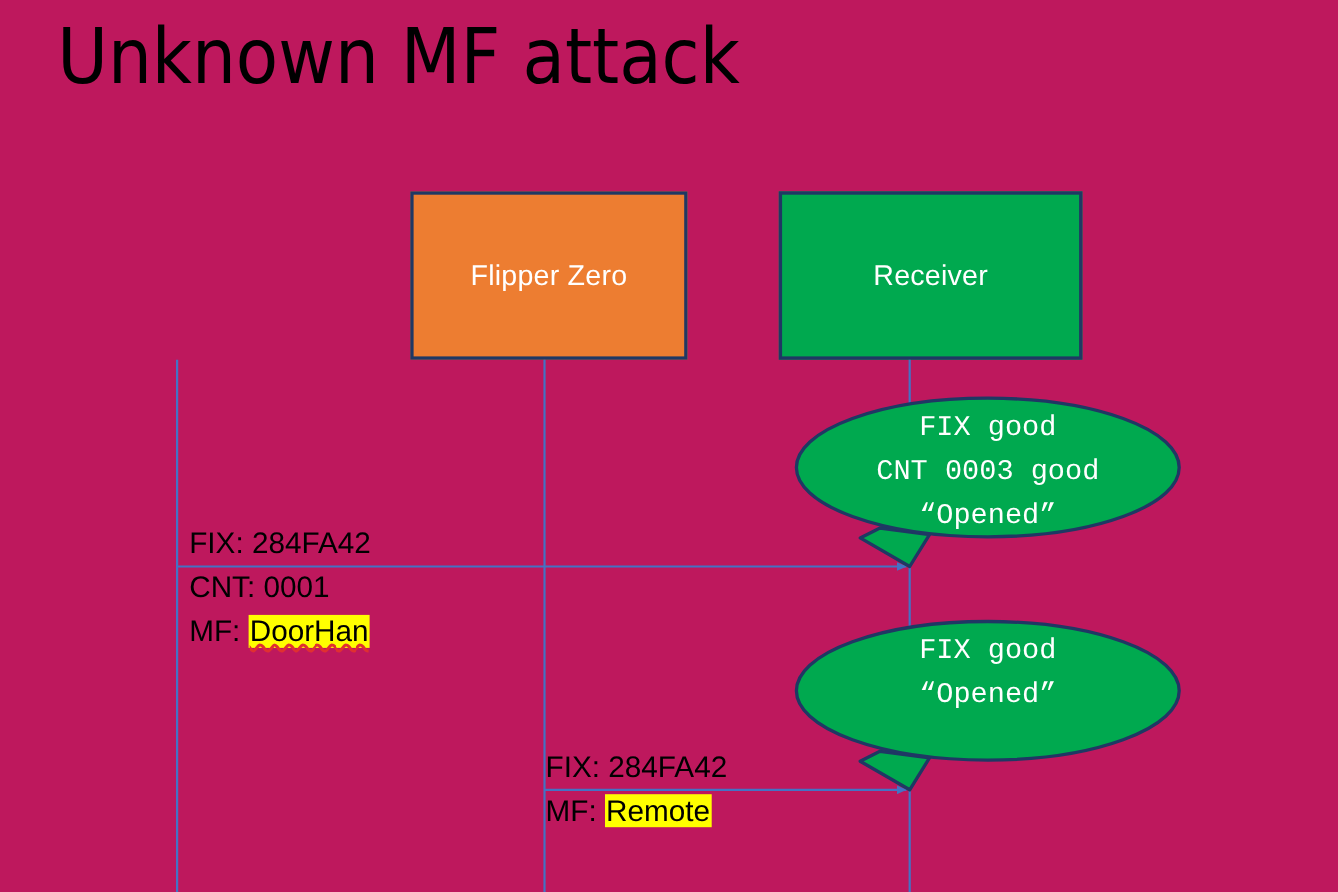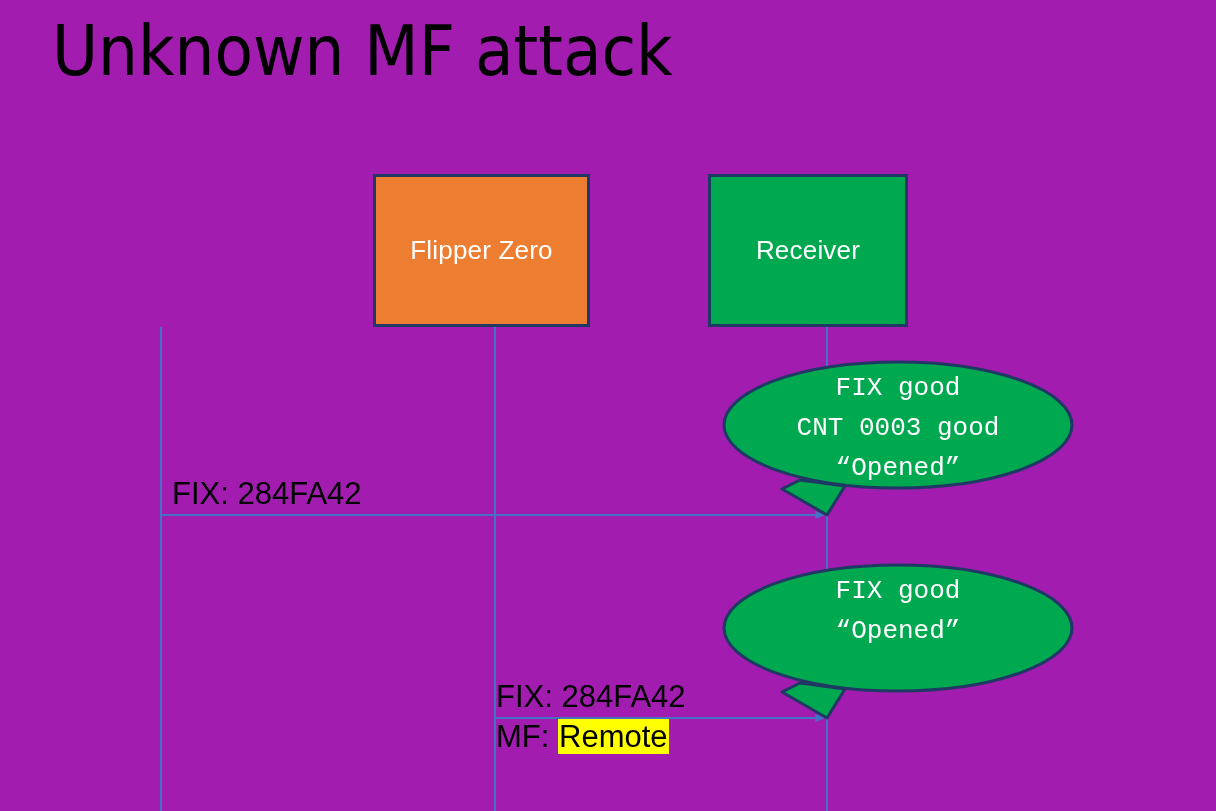--- a/index.html
+++ b/index.html
@@ -8,21 +8,21 @@
     background: #ffffff;
   }
   body {
     font-family: "Liberation Sans", sans-serif;
     -webkit-font-smoothing: antialiased;
   }
   #slide {
     position: relative;
     width: 1216px;
     height: 811px;
-    background: #a21caf;
+    background: #be185d;
     overflow: hidden;
   }
 
   
   #slide-title {
     position: absolute;
     left: 52px;
     top: 6px;
     width: 900px;
     height: 90px;
@@ -44,37 +44,37 @@
     display: flex;
     align-items: center;
     justify-content: center;
     color: #ffffff;
     font-size: 26px;
     font-weight: 400;
     font-family: "Liberation Sans", sans-serif;
     letter-spacing: .2px;
   }
   #box-remote  { left: 40px;  top: 174px; width: 242px; height: 153px; background: #4472C4; }
-  #box-flipper { left: 373px; top: 174px; width: 217px; height: 153px; background: #ED7D31; }
-  #box-receiver{ left: 708px; top: 174px; width: 200px; height: 153px; background: #00A94F; }
+  #box-flipper { left: 373px; top: 174px; width: 252px; height: 153px; background: #ED7D31; }
+  #box-receiver{ left: 708px; top: 174px; width: 276px; height: 153px; background: #00A94F; }
 
   
   #canvas {
     position: absolute;
     left: 0; top: 0;
     width: 1216px;
     height: 811px;
     pointer-events: none;
   }
   #canvas .interactive { pointer-events: auto; }
 
   
   .msg-block {
     position: absolute;
-    font-size: 31px;
+    font-size: 27px;
     line-height: 40px;
     color: #000000;
     font-family: "Liberation Sans", sans-serif;
     white-space: nowrap;
   }
   .msg-line { display: block; height: 40px; }
   .hl {
     background: #FFFF00;
     padding: 0 1px;
   }
@@ -149,20 +149,24 @@
     <span class="bubble-line">“Opened”</span>
   </div>
 
   <div class="bubble-text" id="bubble2-text">
     <span class="bubble-line">FIX good</span>
     <span class="bubble-line">“Opened”</span>
   </div>
 
   <div class="msg-block" id="msg-remote">
     <span class="msg-line">FIX: 284FA42</span>
+    <span class="msg-line">CNT: 0001</span>
+    <span class="msg-line">
+      <span>MF: </span><span class="hl squiggle">DoorHan</span>
+    </span>
   </div>
 
   <div class="msg-block" id="msg-flipper">
     <span class="msg-line">FIX: 284FA42</span>
     <span class="msg-line">
       <span>MF: </span><span class="hl">Remote</span>
     </span>
   </div>
 
 </div>

